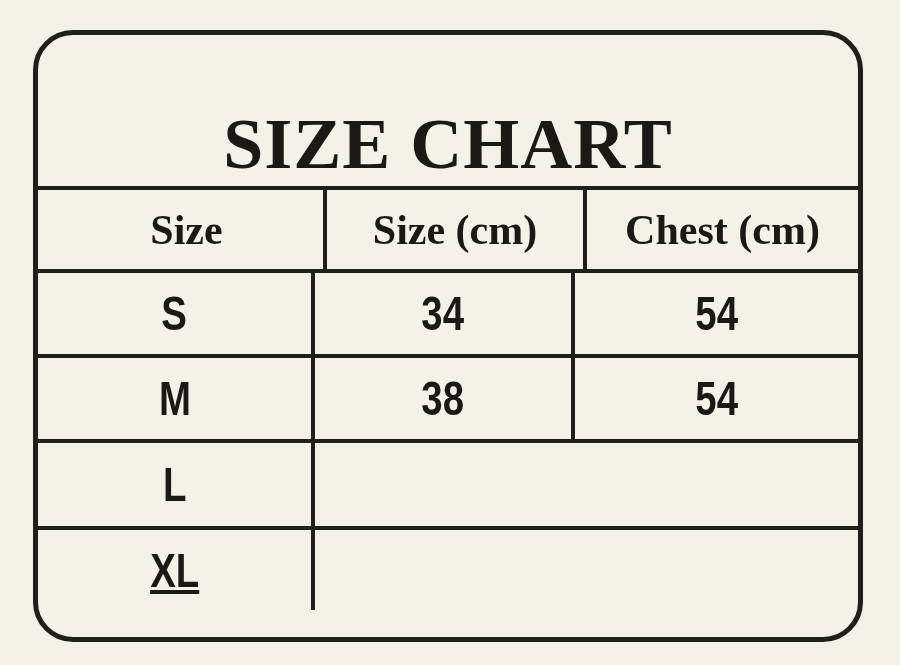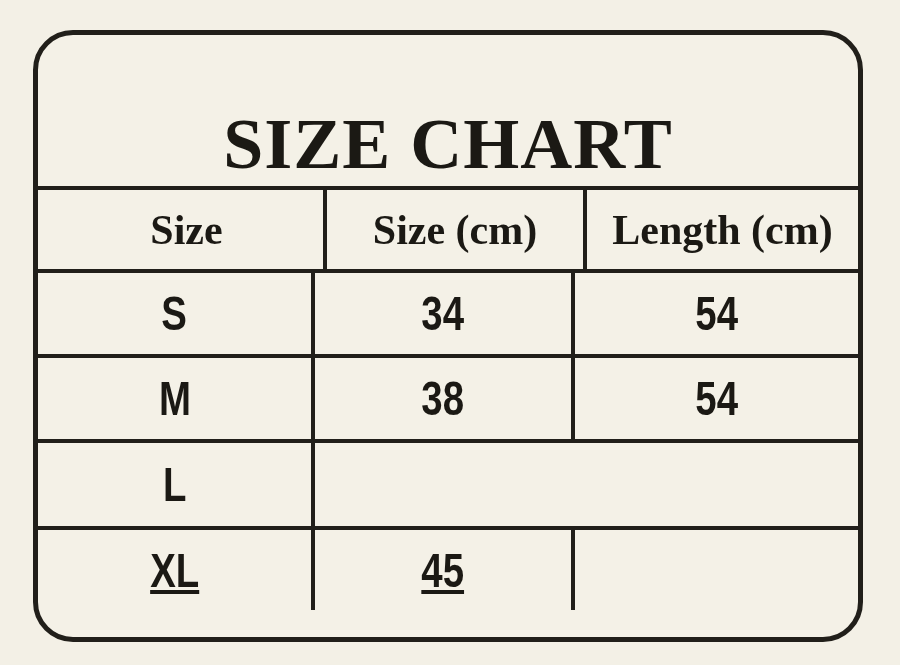--- a/index.html
+++ b/index.html
@@ -85,21 +85,21 @@
 
 <div class="card">
 
   <div class="title-block">
     <div class="title-text">SIZE CHART</div>
   </div>
 
   <div class="grid-row header-row bordered">
     <div class="cell v-line">Size</div>
     <div class="cell v-line">Size (cm)</div>
-    <div class="cell">Length (cm)</div>
+    <div class="cell">Chest (cm)</div>
   </div>
 
   <div class="grid-row row-s bordered">
     <div class="cell v-line data-cell">
         <span class="val">S</span>
       </div>
     <div class="cell v-line data-cell">
         <span class="val">34</span>
       </div>
     <div class="cell data-cell">
@@ -122,18 +122,15 @@
   <div class="grid-row row-l bordered">
     <div class="cell v-line data-cell">
         <span class="val">L</span>
       </div>
   </div>
 
   <div class="grid-row row-xl">
     <div class="cell v-line data-cell">
         <span class="val">XL</span>
       </div>
-    <div class="cell v-line data-cell">
-        <span class="val">45</span>
-      </div>
   </div>
 
 </div>
 
 </body></html>

